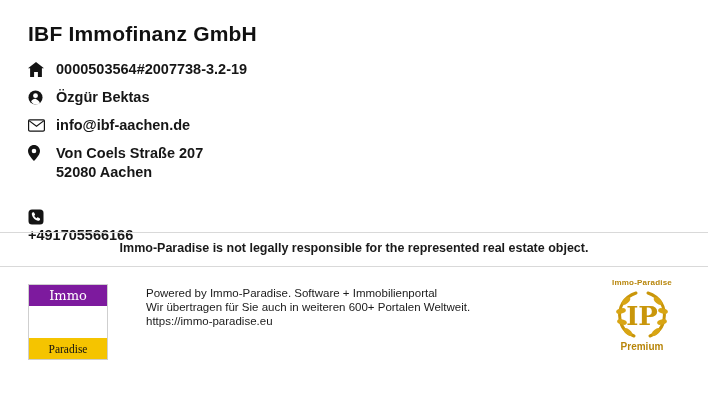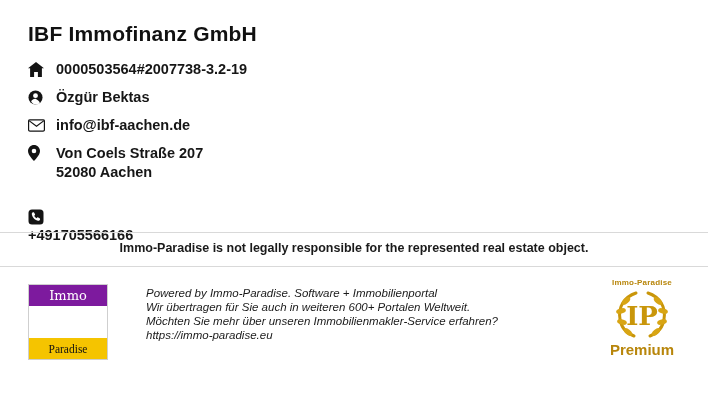--- a/index.html
+++ b/index.html
@@ -121,37 +121,37 @@
     font-family: Liberation Serif, serif;
   }
   .footer-text {
     margin-left: 38px;
     margin-top: 10px;
     font-size: 11.5px;
     line-height: 14px;
     color: #1a1a1a;
     flex: 1 1 auto;
   }
-  .footer-text div { white-space: nowrap; font-style: italic; }
+  .footer-text div { white-space: nowrap; }
   .badge {
     width: 96px;
     margin-right: 18px;
     margin-top: 2px;
     text-align: center;
     flex: 0 0 auto;
     position: relative;
   }
   .badge-top {
     font-size: 8px;
     color: #b8860b;
     font-weight: bold;
     letter-spacing: 0.2px;
   }
   .badge-bottom {
-    font-size: 15px;
+    font-size: 10px;
     color: #b8860b;
     font-weight: bold;
     margin-top: -2px;
   }
   .badge-svg { display: block; margin: 0 auto; }
 </style>
 </head>
 <body>
 
 <div class="page">
@@ -219,21 +219,20 @@
   <div class="footer">
 
     <div class="logo-left">
       <div class="logo-immo">Immo</div>
       <div class="logo-paradise">Paradise</div>
     </div>
 
     <div class="footer-text">
       <div>Powered by Immo-Paradise. Software + Immobilienportal</div>
       <div>Wir übertragen für Sie auch in weiteren 600+ Portalen Weltweit.</div>
-      <div>Möchten Sie mehr über unseren Immobilienmakler-Service erfahren?</div>
       <div>https://immo-paradise.eu</div>
     </div>
 
     <div class="badge">
       <div class="badge-top">Immo-Paradise</div>
       <svg class="badge-svg" width="72" height="56" viewBox="0 0 72 56">
         <path d="M30 6C18 10 12 20 14 32c1 8 6 14 14 17" fill="none" stroke="#c9960a" stroke-width="3" stroke-linecap="round"></path>
         <path d="M42 6c12 4 18 14 16 26-1 8-6 14-14 17" fill="none" stroke="#c9960a" stroke-width="3" stroke-linecap="round"></path>
         <ellipse cx="20" cy="14" rx="5" ry="2.6" fill="#d8a514" transform="rotate(-40 20 14)"></ellipse>
         <ellipse cx="15" cy="24" rx="5" ry="2.6" fill="#d8a514" transform="rotate(-15 15 24)"></ellipse>

